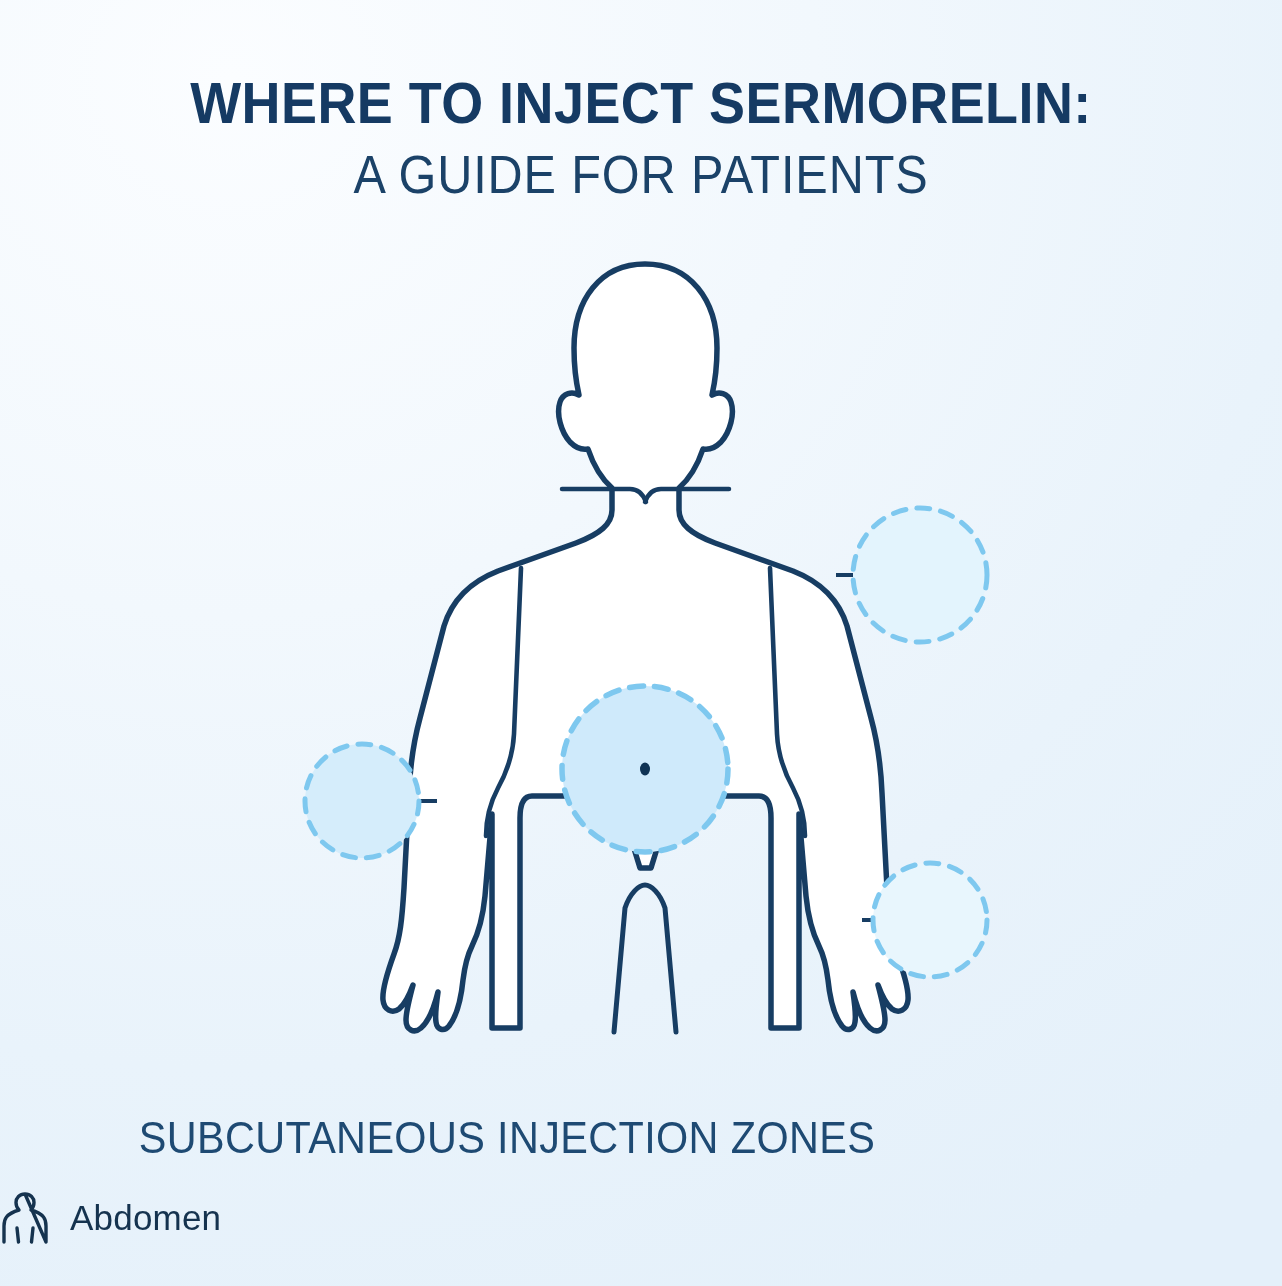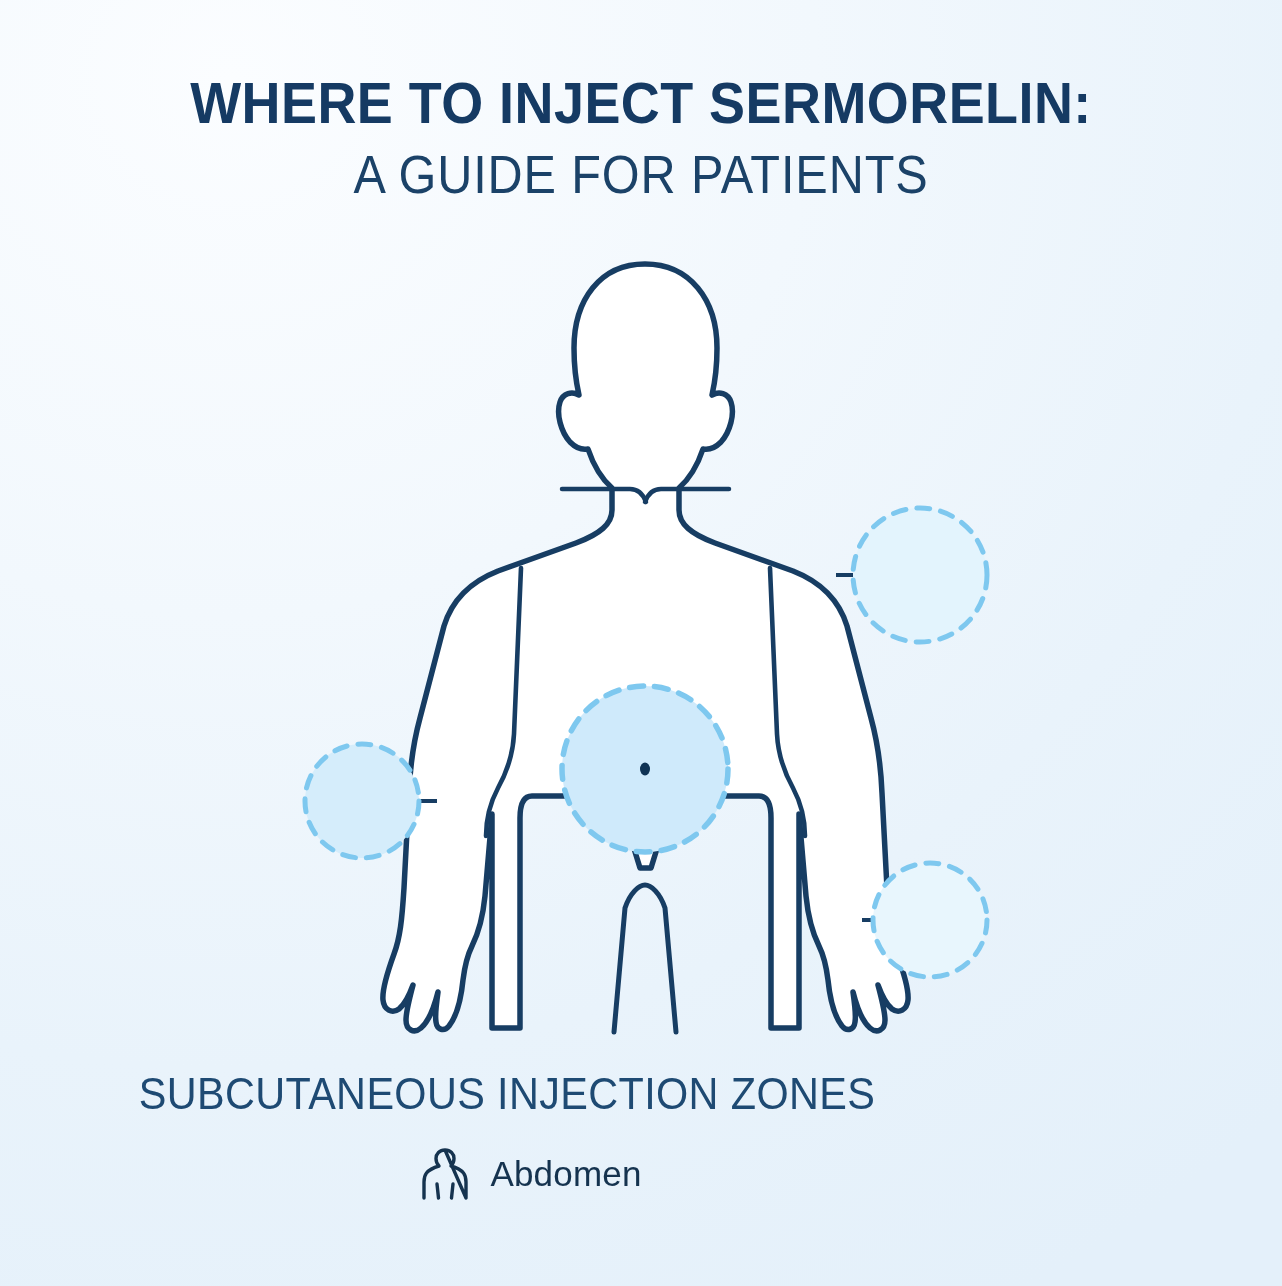--- a/index.html
+++ b/index.html
@@ -64,42 +64,40 @@
     height: 810px;
   }
   .figure-stage svg {
     display: block;
   }
 
   
   .footer {
     position: absolute;
     left: 0;
-    top: 1068px;
+    top: 1112px;
     width: 1014px;
     text-align: center;
   }
   .zones-heading {
     font-family: "Liberation Sans Narrow", "Liberation Sans", sans-serif;
     font-weight: normal;
     font-size: 45px;
     letter-spacing: 0.4px;
     color: #1e4a73;
     transform: scaleX(0.92);
     transform-origin: center center;
     white-space: nowrap;
   }
 
   .legend {
     margin-top: 26px;
     display: flex;
-    justify-content: center;
     align-items: center;
     gap: 84px;
-    margin-left: 48px;
   }
   .legend-item {
     display: flex;
     align-items: center;
     gap: 20px;
   }
   .legend-label {
     font-family: "Liberation Sans", sans-serif;
     font-size: 35px;
     color: #15334f;

